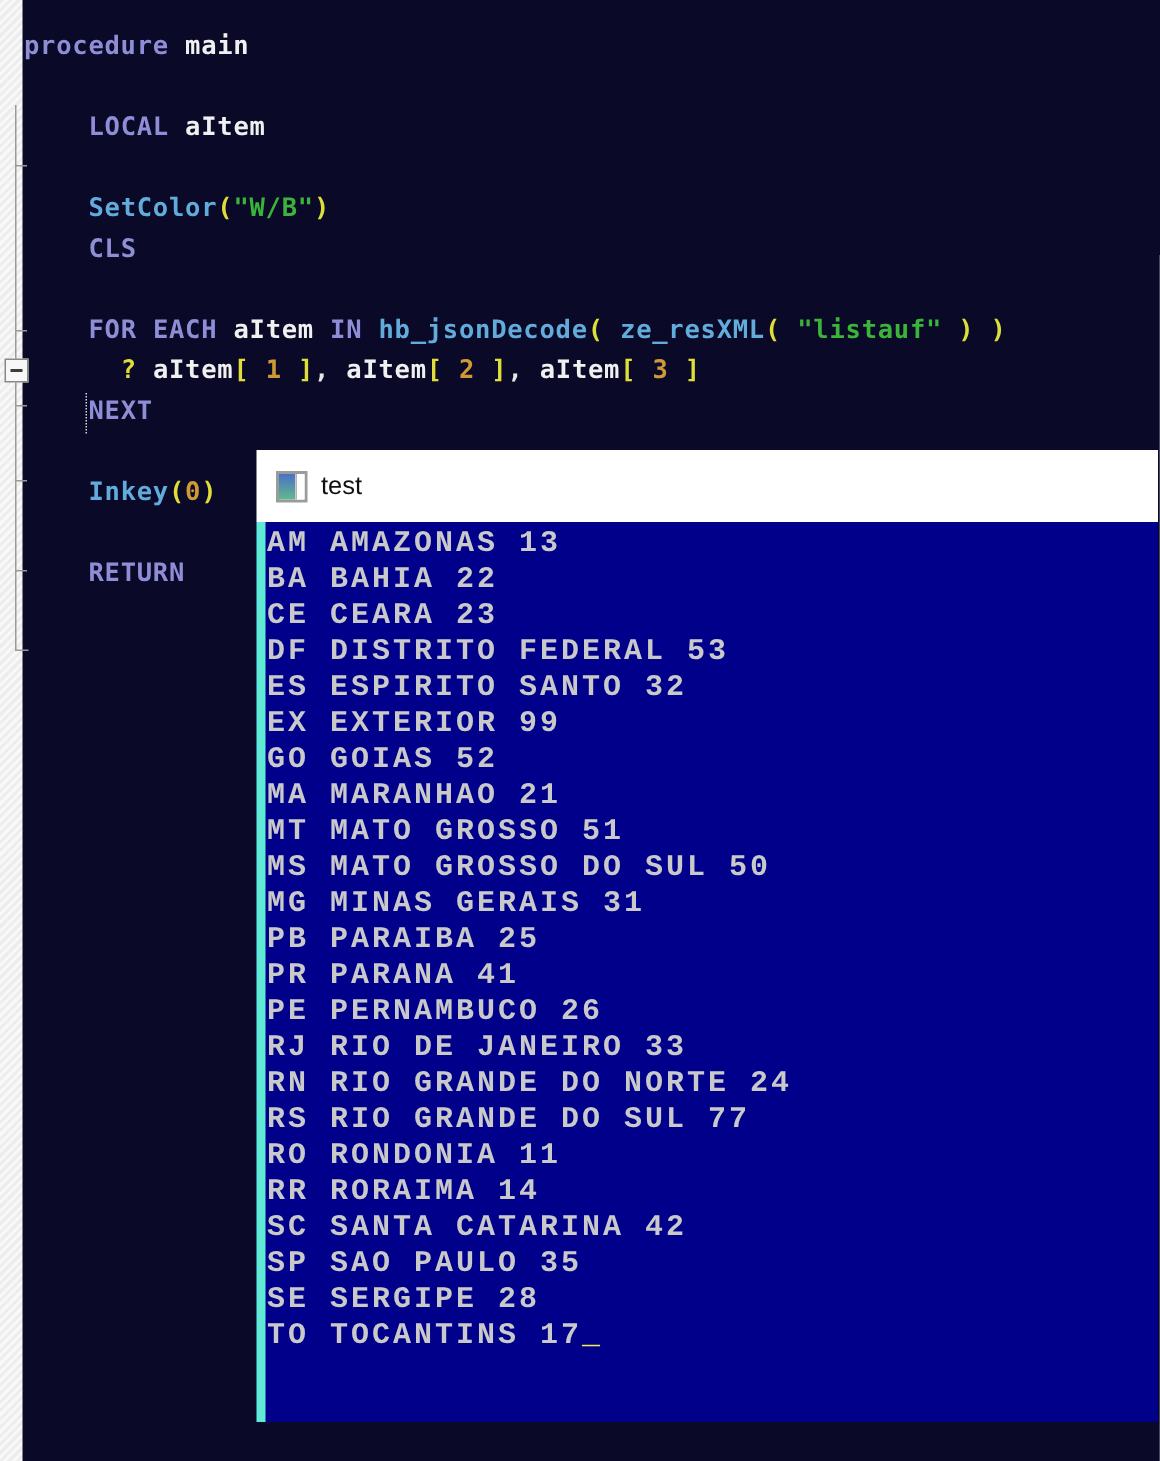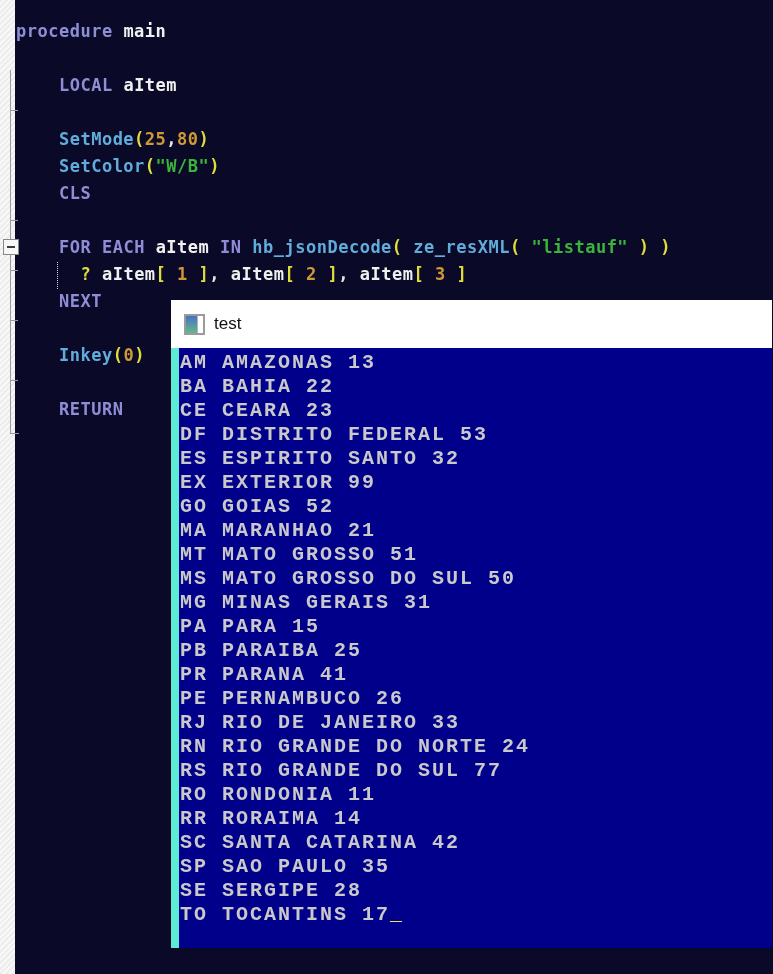--- a/index.html
+++ b/index.html
@@ -43,21 +43,21 @@
   }
   .win-icon{
     width:17px;height:17px;background:#ffffff;border:2px solid #9b9b9b;
     display:flex;box-sizing:content-box;
   }
   .win-icon .pane-left{flex:2;background:linear-gradient(180deg,#4a71c4,#62b98c);}
   .win-icon .pane-right{flex:1;background:#ffffff;border-left:1px solid #b5b5b5;}
   .title-label{margin-left:9px;font-size:17px;color:#111;}
   .screen{
     height:600px;box-sizing:border-box;
-    border-left:8px solid #5eead4;
+    border-left:6px solid #5eead4;
     padding:3px 0 0 1px;
     font-family:"Liberation Mono", monospace;
     font-size:20px;font-weight:bold;letter-spacing:2px;
     overflow:hidden;
   }
   .console-row{height:24px;line-height:24px;white-space:pre;}
 </style>
 <style>.tk-kw{color:#8f8dd6}.tk-fn{color:#62acdc}.tk-par{color:#dedd3a}.tk-num{color:#cf9a33}.tk-str{color:#3ab53a}.tk-id{color:#f0f0f0}.tk-pl{color:#e6e6e6}</style></head>
 <body>
 
@@ -73,21 +73,20 @@
   <div class="fold-corner"></div>
   <div class="fold-box">
       <div class="minus"></div>
     </div>
 
   <div class="code" id="code">
       <div class="code-line"><span></span><span class="tk-kw">procedure</span><span class="tk-pl"> </span><span class="tk-id">main</span></div>
       <div class="code-line"><span></span></div>
       <div class="code-line"><span>    </span><span class="tk-kw">LOCAL</span><span class="tk-pl"> </span><span class="tk-id">aItem</span></div>
       <div class="code-line"><span></span></div>
-      <div class="code-line"><span>    </span><span class="tk-fn">SetMode</span><span class="tk-par">(</span><span class="tk-num">25</span><span class="tk-pl">,</span><span class="tk-num">80</span><span class="tk-par">)</span></div>
       <div class="code-line"><span>    </span><span class="tk-fn">SetColor</span><span class="tk-par">(</span><span class="tk-str">"W/B"</span><span class="tk-par">)</span></div>
       <div class="code-line"><span>    </span><span class="tk-kw">CLS</span></div>
       <div class="code-line"><span></span></div>
       <div class="code-line"><span>    </span><span class="tk-kw">FOR</span><span class="tk-pl"> </span><span class="tk-kw">EACH</span><span class="tk-pl"> </span><span class="tk-id">aItem</span><span class="tk-pl"> </span><span class="tk-kw">IN</span><span class="tk-pl"> </span><span class="tk-fn">hb_jsonDecode</span><span class="tk-par">(</span><span class="tk-pl"> </span><span class="tk-fn">ze_resXML</span><span class="tk-par">(</span><span class="tk-pl"> </span><span class="tk-str">"listauf"</span><span class="tk-pl"> </span><span class="tk-par">)</span><span class="tk-pl"> </span><span class="tk-par">)</span></div>
       <div class="code-line"><span>      </span><span class="tk-par">?</span><span class="tk-pl"> </span><span class="tk-id">aItem</span><span class="tk-par">[</span><span class="tk-pl"> </span><span class="tk-num">1</span><span class="tk-pl"> </span><span class="tk-par">]</span><span class="tk-pl">,</span><span class="tk-pl"> </span><span class="tk-id">aItem</span><span class="tk-par">[</span><span class="tk-pl"> </span><span class="tk-num">2</span><span class="tk-pl"> </span><span class="tk-par">]</span><span class="tk-pl">,</span><span class="tk-pl"> </span><span class="tk-id">aItem</span><span class="tk-par">[</span><span class="tk-pl"> </span><span class="tk-num">3</span><span class="tk-pl"> </span><span class="tk-par">]</span></div>
       <div class="code-line"><span>    </span><span class="tk-kw">NEXT</span></div>
       <div class="code-line"><span></span></div>
       <div class="code-line"><span>    </span><span class="tk-fn">Inkey</span><span class="tk-par">(</span><span class="tk-num">0</span><span class="tk-par">)</span></div>
       <div class="code-line"><span></span></div>
       <div class="code-line"><span>    </span><span class="tk-kw">RETURN</span></div>
@@ -107,21 +106,20 @@
         <div class="console-row">BA BAHIA 22</div>
         <div class="console-row">CE CEARA 23</div>
         <div class="console-row">DF DISTRITO FEDERAL 53</div>
         <div class="console-row">ES ESPIRITO SANTO 32</div>
         <div class="console-row">EX EXTERIOR 99</div>
         <div class="console-row">GO GOIAS 52</div>
         <div class="console-row">MA MARANHAO 21</div>
         <div class="console-row">MT MATO GROSSO 51</div>
         <div class="console-row">MS MATO GROSSO DO SUL 50</div>
         <div class="console-row">MG MINAS GERAIS 31</div>
-        <div class="console-row">PA PARA 15</div>
         <div class="console-row">PB PARAIBA 25</div>
         <div class="console-row">PR PARANA 41</div>
         <div class="console-row">PE PERNAMBUCO 26</div>
         <div class="console-row">RJ RIO DE JANEIRO 33</div>
         <div class="console-row">RN RIO GRANDE DO NORTE 24</div>
         <div class="console-row">RS RIO GRANDE DO SUL 77</div>
         <div class="console-row">RO RONDONIA 11</div>
         <div class="console-row">RR RORAIMA 14</div>
         <div class="console-row">SC SANTA CATARINA 42</div>
         <div class="console-row">SP SAO PAULO 35</div>

